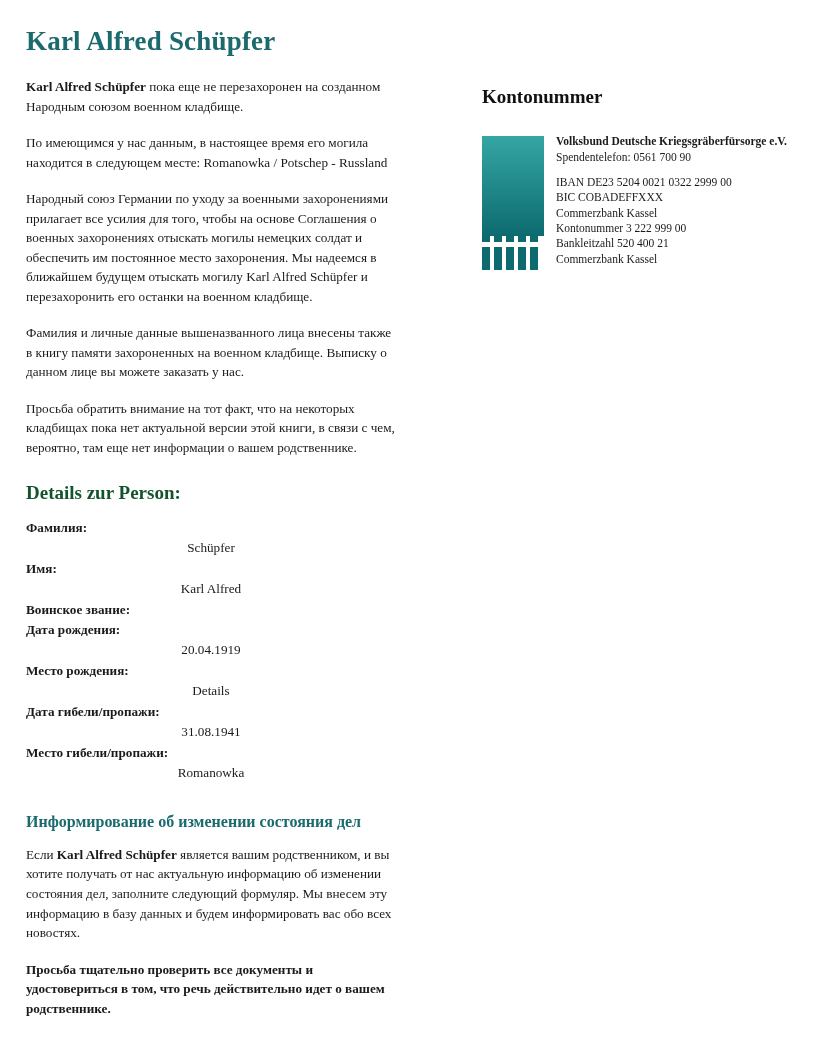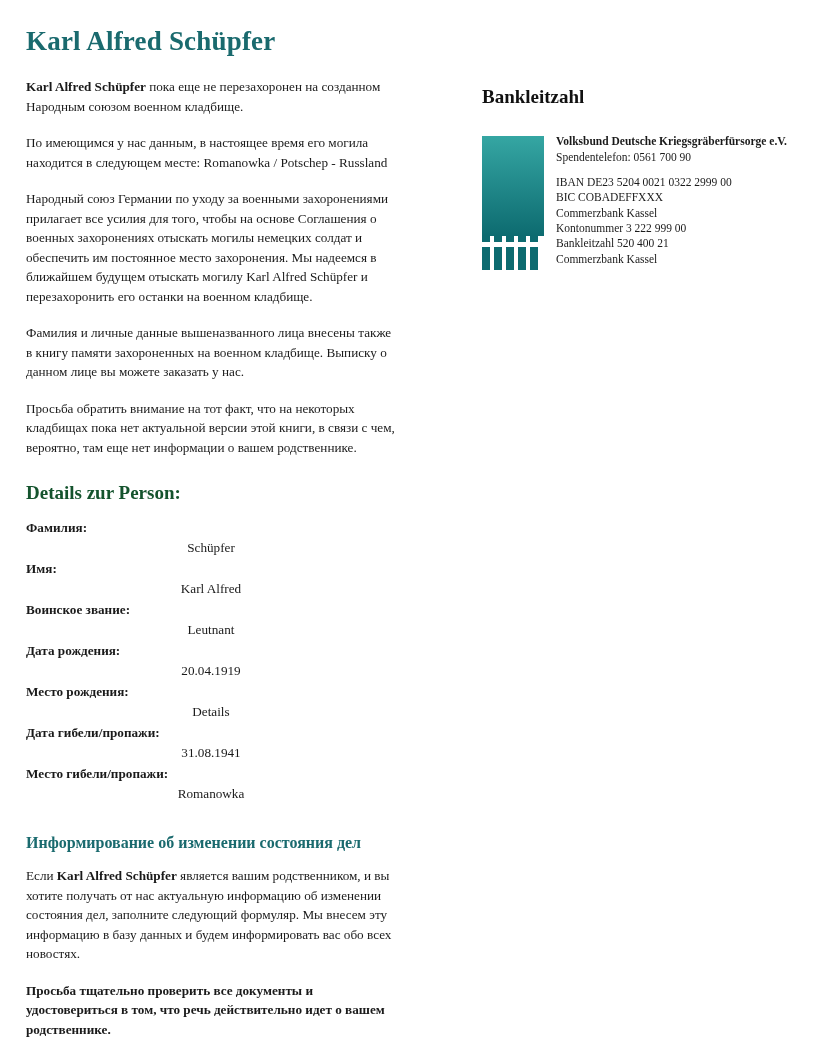--- a/index.html
+++ b/index.html
@@ -131,41 +131,40 @@
       <p class="para">Просьба обратить внимание на тот факт, что на некоторых кладбищах пока нет актуальной версии этой книги, в связи с чем, вероятно, там еще нет информации о вашем родственнике.</p>
 
       <h2 class="section-title">Details zur Person:</h2>
 
       <div class="details-list">
         <span class="label">Фамилия:</span>
         <span class="value">Schüpfer</span>
         <span class="label">Имя:</span>
         <span class="value">Karl Alfred</span>
         <span class="label">Воинское звание:</span>
-        <span class="value">Leutnant</span>
         <span class="label">Дата рождения:</span>
         <span class="value">20.04.1919</span>
         <span class="label">Место рождения:</span>
         <span class="value">Details</span>
         <span class="label">Дата гибели/пропажи:</span>
         <span class="value">31.08.1941</span>
         <span class="label">Место гибели/пропажи:</span>
         <span class="value">Romanowka</span>
       </div>
 
       <h2 class="section-title-teal">Информирование об изменении состояния дел</h2>
 
       <p class="para"><span>Если </span><b>Karl Alfred Schüpfer</b><span> является вашим родственником, и вы хотите получать от нас актуальную информацию об изменении состояния дел, заполните следующий формуляр. Мы внесем эту информацию в базу данных и будем информировать вас обо всех новостях.</span></p>
 
       <p class="para"><b>Просьба тщательно проверить все документы и удостовериться в том, что речь действительно идет о вашем родственнике.</b></p>
 
     </div>
 
     <div class="col-right">
-      <h2 class="donation-title">Bankleitzahl</h2>
+      <h2 class="donation-title">Kontonummer</h2>
 
       <div class="donation-body">
         <div class="logo-wrap">
           <svg width="62" height="148" viewBox="0 0 62 148" xmlns="http://www.w3.org/2000/svg" aria-hidden="true">
             <defs>
               <linearGradient id="tealgrad" x1="0" y1="0" x2="0" y2="1">
                 <stop offset="0%" stop-color="#35a6a3"></stop>
                 <stop offset="100%" stop-color="#0d6b70"></stop>
               </linearGradient>
             </defs>

